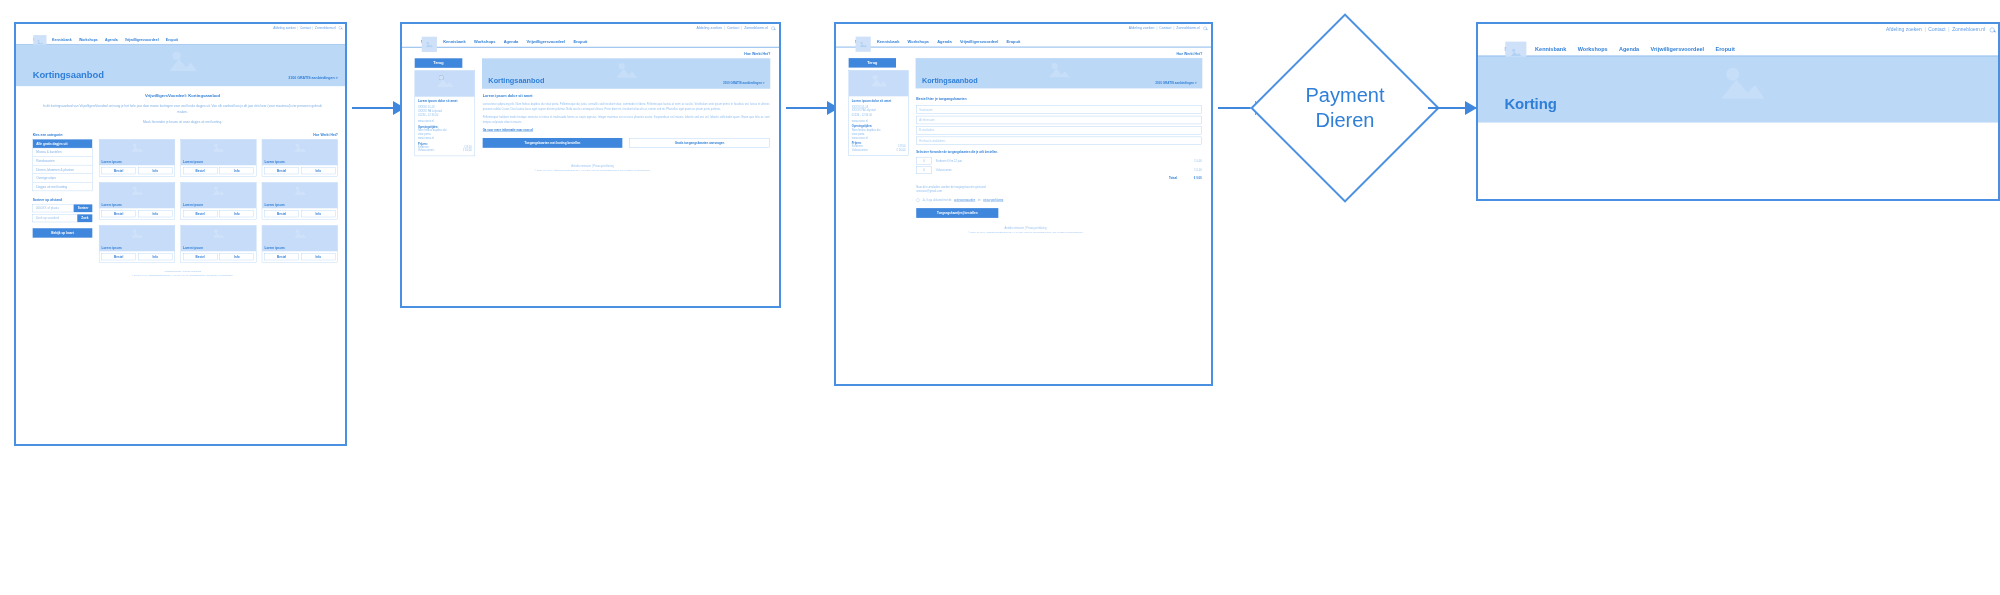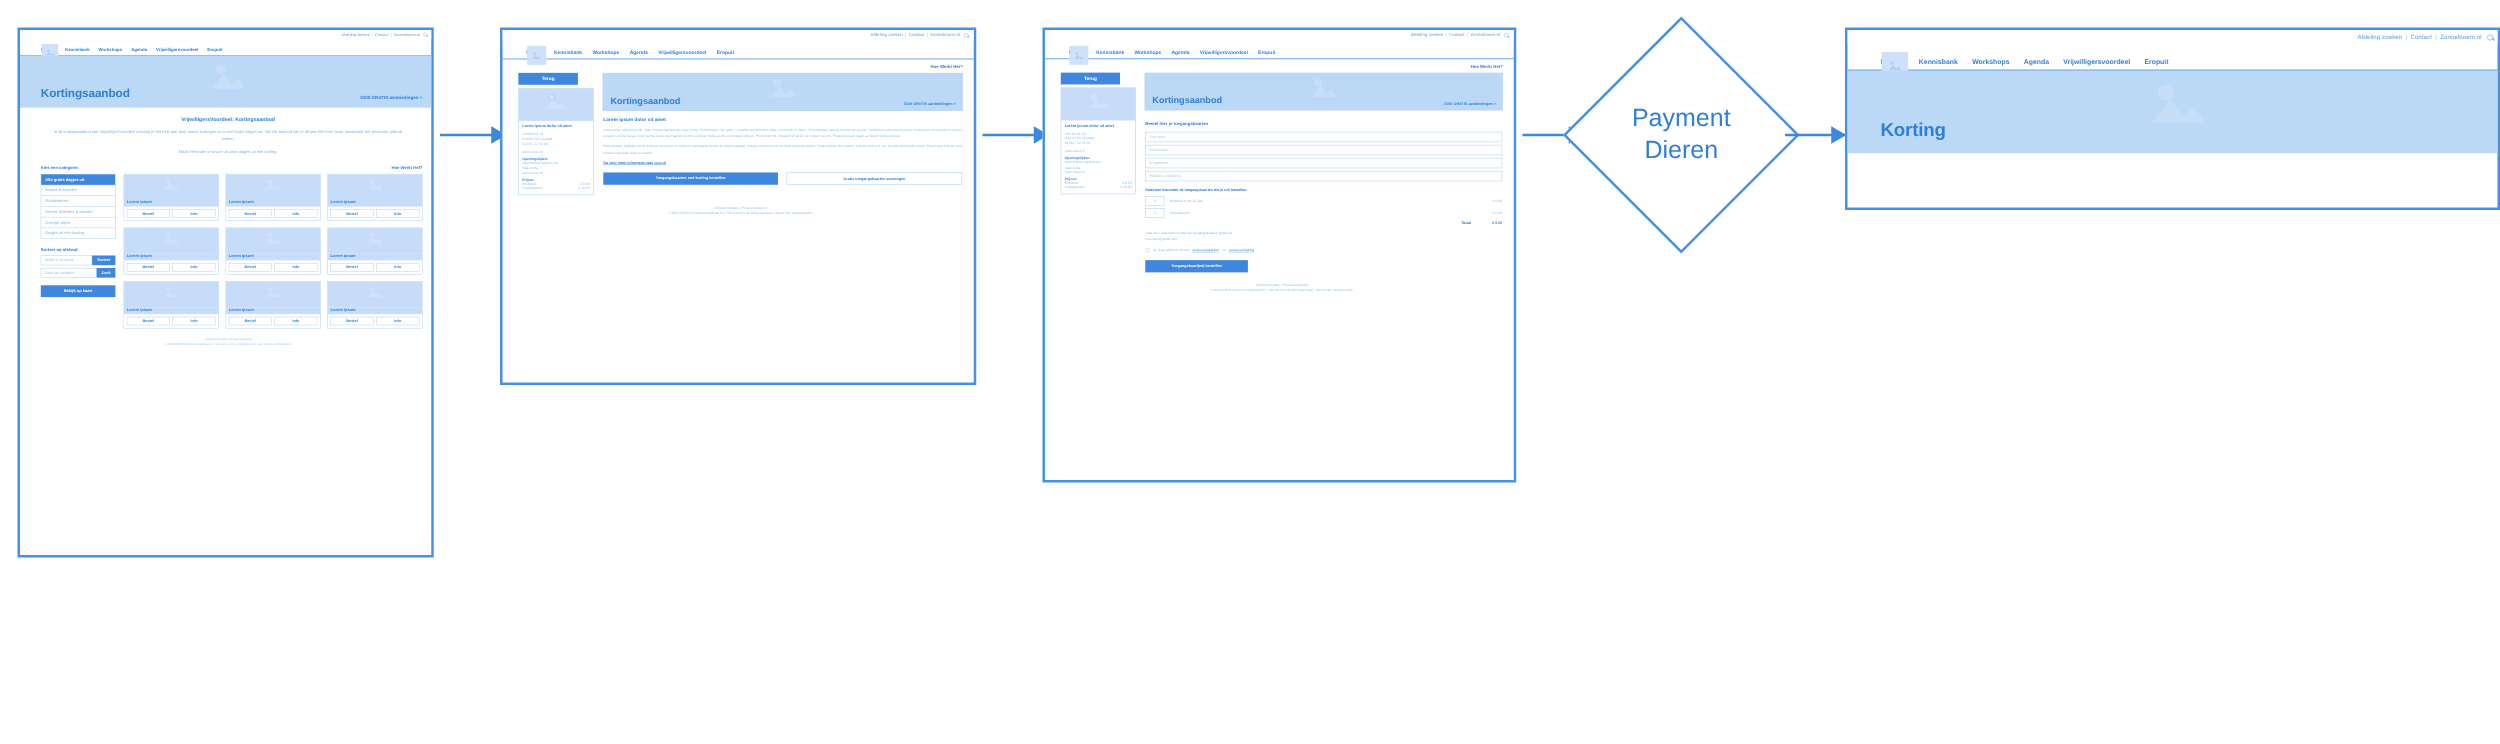--- a/index.html
+++ b/index.html
@@ -569,21 +569,21 @@
   <div class="diamond" style="left:1275px; top:38px; width:140px; height:140px;">
     <div class="dsq" style="margin:3px;"></div>
     <div class="dtxt">
       <span>Payment</span>
       <span>Dieren</span>
     </div>
   </div>
 
   <div class="arrow" style="left:1428px; top:107px; width:48px;"></div>
 
-  <div class="panel" style="left:1476px; top:22px; width:524px; height:146px;">
+  <div class="panel" style="left:1476px; top:22px; width:524px; height:179px;">
     <div class="wf" id="wf4" style="transform:scale(0.44);">
       <div class="topbar">
         <span class="tl">Afdeling zoeken</span>
         <span class="sep">|</span>
         <span class="tl">Contact</span>
         <span class="sep">|</span>
         <span class="tl">Zonnebloem.nl</span>
         <span class="mag"></span>
       </div>
       <div style="position:relative;">

